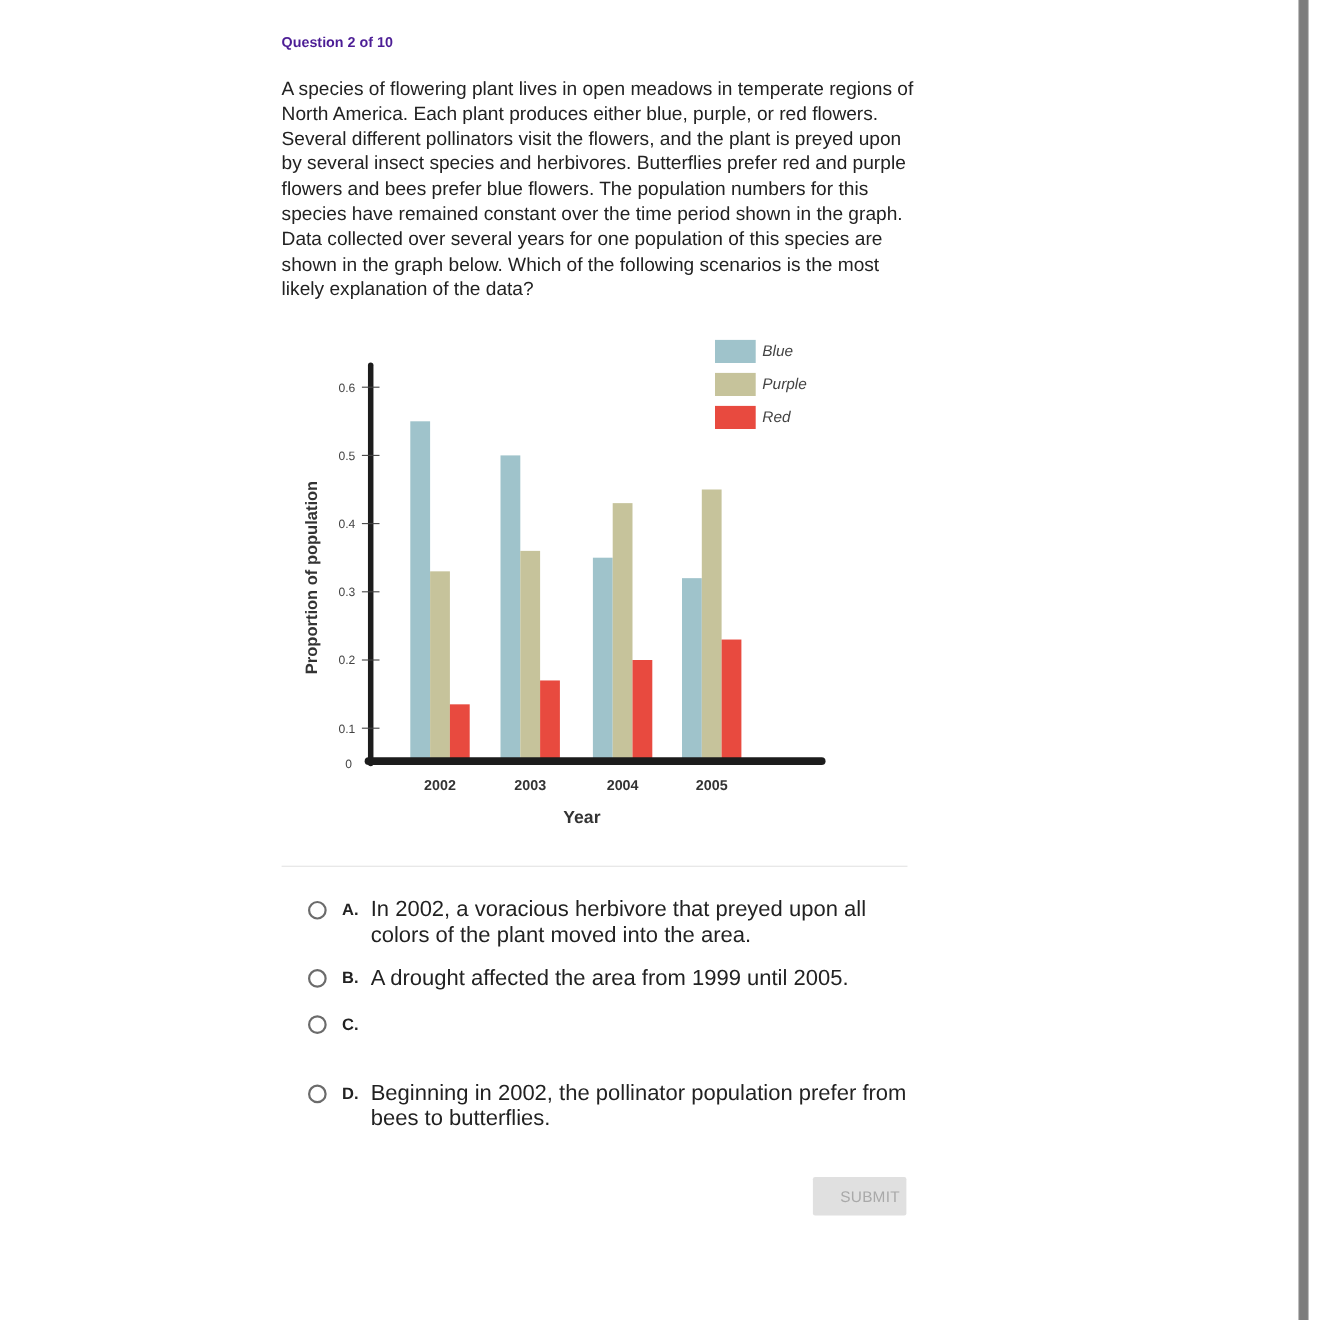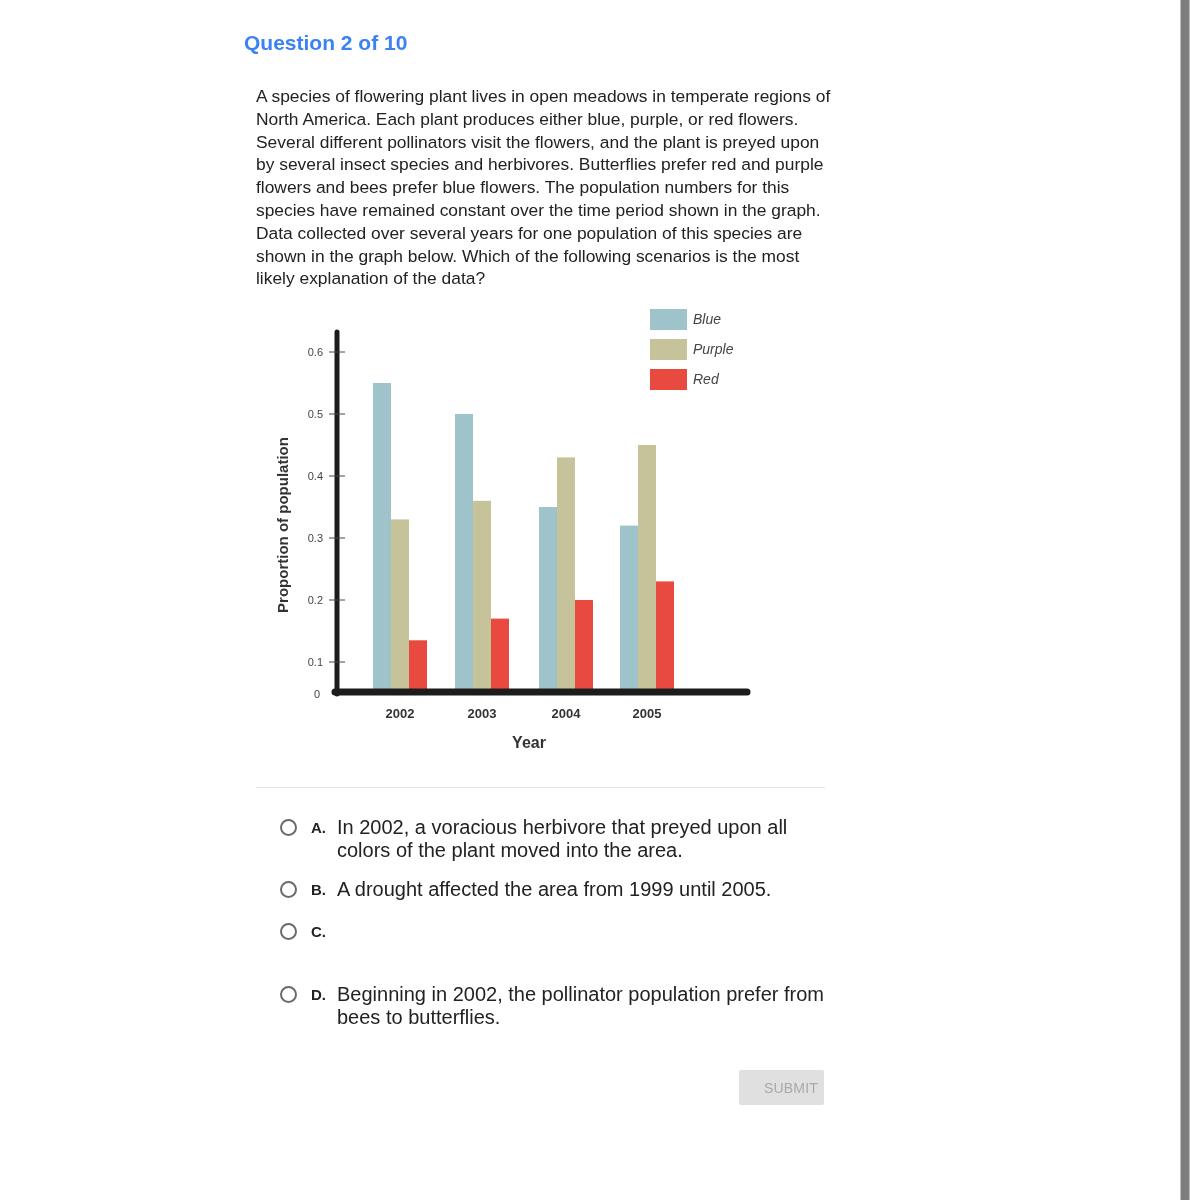--- a/index.html
+++ b/index.html
@@ -5,25 +5,25 @@
   html, body { margin: 0; padding: 0; }
   body {
     width: 1198px; height: 1200px; position: relative; overflow: hidden;
     background: #ffffff; font-family: "Liberation Sans", "DejaVu Sans", sans-serif; color: #222;
   }
   .scrollbar {
     position: absolute; left: 1180px; top: 0; width: 8px; height: 1200px;
     background: #7d7d7d; border-left: 1px solid #bdbdbd; border-right: 1px solid #bdbdbd;
   }
   .q-title {
-    position: absolute; left: 244px; top: 31px; font-size: 21px; font-weight: bold; color: #3b82f6;
+    position: absolute; left: 256px; top: 31px; font-size: 13px; font-weight: bold; color: #4c1d95;
   }
   .q-body {
     position: absolute; left: 256px; top: 69px; width: 575px;
-    font-size: 17.4px; line-height: 22.8px; color: #222; margin-top: 16px;
+    font-size: 17.4px; line-height: 22.8px; color: #222;
   }
   #chart { position: absolute; left: 260px; top: 300px; }
   .divider {
     position: absolute; left: 256px; top: 787px; width: 569px; height: 1px; background: #e3e3e3;
   }
   .option {
     position: absolute; left: 280px; width: 545px; display: flex; align-items: flex-start; cursor: pointer;
   }
   .radio {
     width: 17px; height: 17px; border: 2px solid #6b6b6b; border-radius: 50%;

